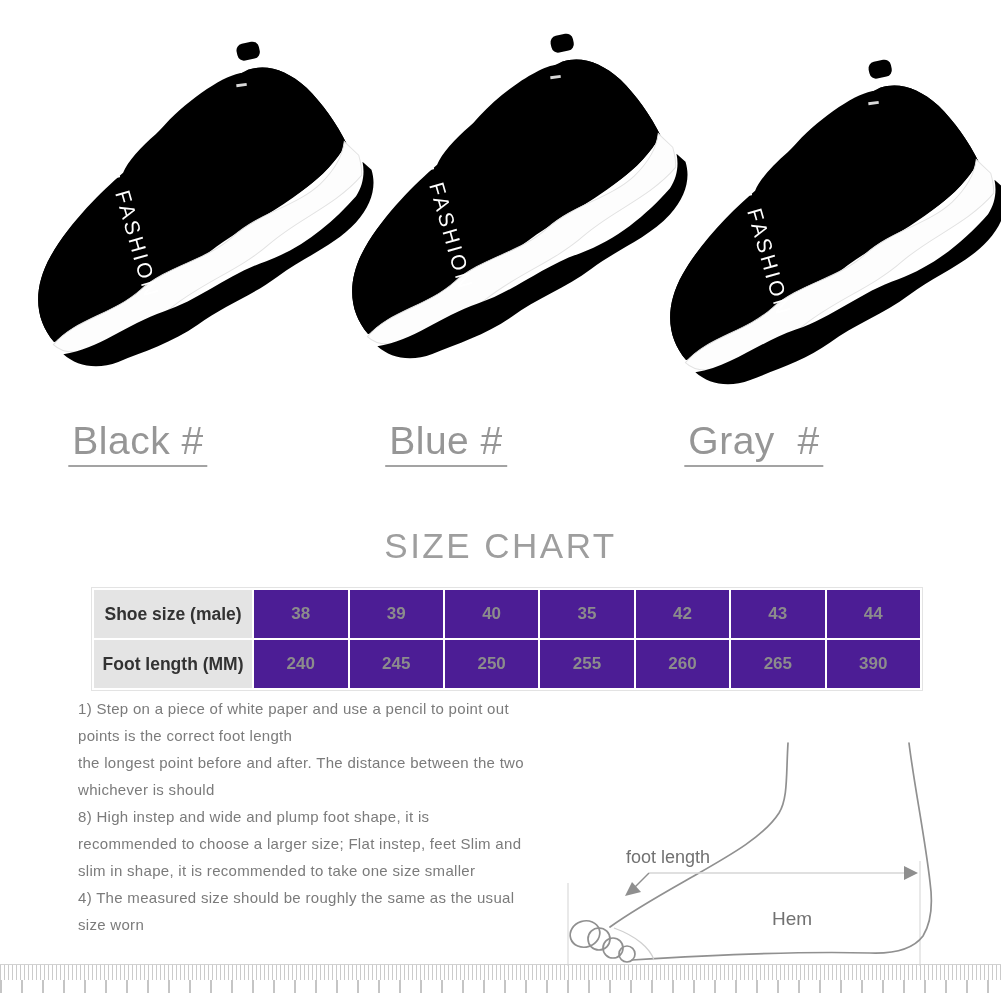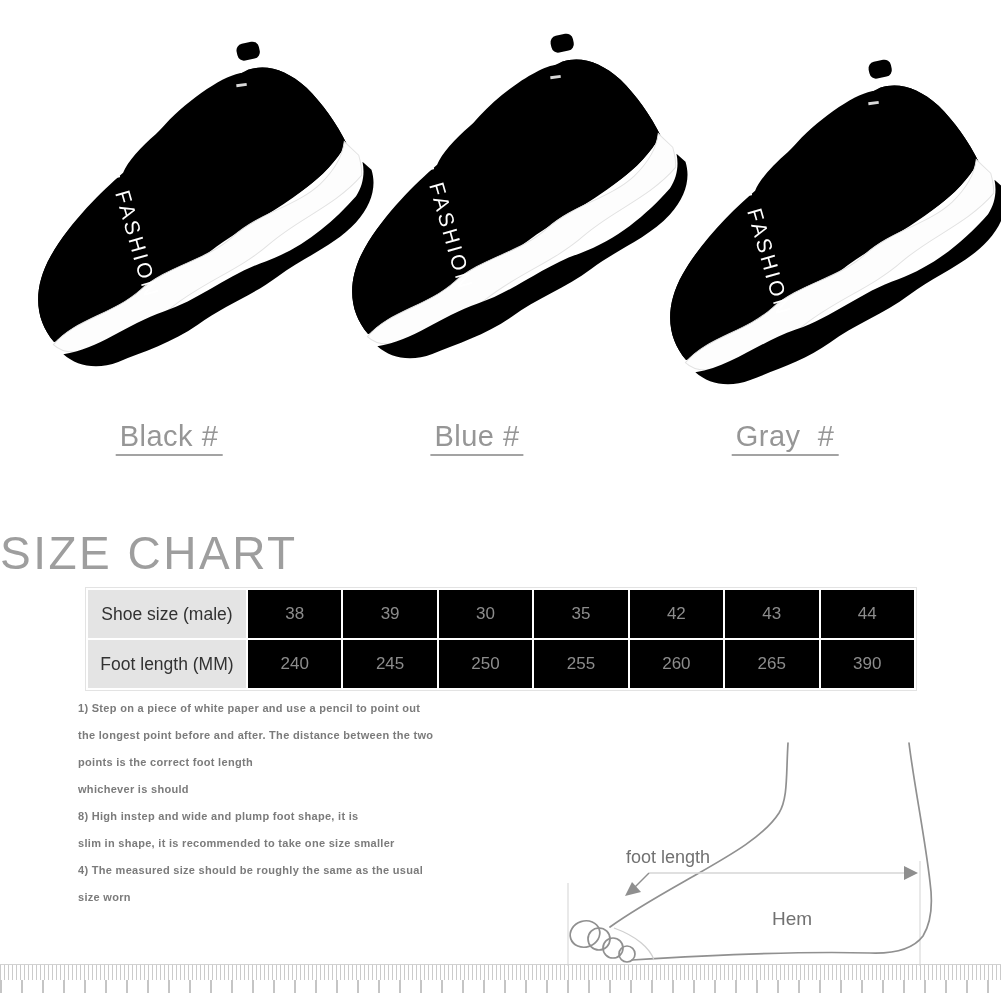--- a/index.html
+++ b/index.html
@@ -4,42 +4,43 @@
 <style>
   html,body{margin:0;padding:0;background:#fff;}
   .stage{
     position:relative;width:1001px;height:1001px;background:#ffffff;overflow:hidden;
     font-family:"Liberation Sans", sans-serif;
   }
   
   .shoe{position:absolute;overflow:visible;}
   .shoe-label{
     position:absolute;top:421px;transform:translateX(-50%);
-    font-size:29px;color:#969696;white-space:pre;letter-spacing:.5px;
-    border-bottom:2px solid #a3a3a3;padding:0 4px 3px 4px;line-height:1.05;margin-left:31px;
+    font-size:39px;color:#969696;white-space:pre;letter-spacing:.5px;
+    border-bottom:2px solid #a3a3a3;padding:0 4px 3px 4px;line-height:1.05;
   }
   
   .chart-title{
-    position:absolute;left:0;top:526px;width:100%;
-    font-size:46px;color:#9e9e9e;letter-spacing:2.5px;
+    position:absolute;left:0;top:526px;width:100%;text-align:center;
+    font-size:35px;color:#9e9e9e;letter-spacing:2.5px;
   }
   .size-table{
-    position:absolute;left:86px;top:588px;width:830px;border-collapse:collapse;
+    position:absolute;left:92px;top:588px;width:830px;border-collapse:collapse;
     outline:1px solid #e3e3e3;
+    font-weight:bold;
   }
   .size-table td{
     border:2px solid #ffffff;height:46px;text-align:center;vertical-align:middle;
     font-size:17px;
   }
   .size-table td.hdr{background:#e4e4e4;color:#323232;width:162px;font-size:17.5px;}
-  .size-table td.val{background:#000000;color:#8c8c8c;width:95px;}
+  .size-table td.val{background:#4c1d95;color:#8c8c8c;width:95px;}
   
   .notes{
     position:absolute;left:78px;top:695px;width:510px;
-    font-size:11px;line-height:27px;color:#7b7b7b;letter-spacing:.3px;font-weight:bold;
+    font-size:15px;line-height:27px;color:#7b7b7b;letter-spacing:.3px;
   }
   
   .foot-diagram{position:absolute;left:552px;top:710px;overflow:visible;}
   .foot-diagram .fl{stroke:#909090;stroke-width:1.7;fill:none;stroke-linecap:round;}
   .foot-diagram .faint{stroke:#cfcfcf;stroke-width:1.3;fill:none;}
   .foot-diagram .guide{stroke:#e0e0e0;stroke-width:1.4;fill:none;}
   .foot-diagram .measure{stroke:#d6d6d6;stroke-width:1.5;fill:none;}
   .foot-diagram .arrow{fill:#8f8f8f;}
   .foot-diagram text{fill:#717171;font-family:"Liberation Sans",sans-serif;}
   
@@ -116,45 +117,46 @@
   <div class="shoe-label" style="left:754px">Gray  #</div>
 
   <div class="chart-title">SIZE CHART</div>
 
   <table class="size-table">
     <tbody>
         <tr>
       <td class="hdr">Shoe size (male)</td>
       <td class="val">38</td>
       <td class="val">39</td>
-      <td class="val">30</td>
+      <td class="val">40</td>
       <td class="val">35</td>
       <td class="val">42</td>
       <td class="val">43</td>
       <td class="val">44</td>
     </tr>
     <tr>
       <td class="hdr">Foot length (MM)</td>
       <td class="val">240</td>
       <td class="val">245</td>
       <td class="val">250</td>
       <td class="val">255</td>
       <td class="val">260</td>
       <td class="val">265</td>
       <td class="val">390</td>
     </tr>
   </tbody>
     </table>
 
   <div class="notes">
     <div class="note-line">1) Step on a piece of white paper and use a pencil to point out</div>
+    <div class="note-line">points is the correct foot length</div>
     <div class="note-line">the longest point before and after. The distance between the two</div>
-    <div class="note-line">points is the correct foot length</div>
     <div class="note-line">whichever is should</div>
     <div class="note-line">8) High instep and wide and plump foot shape, it is</div>
+    <div class="note-line">recommended to choose a larger size; Flat instep, feet Slim and</div>
     <div class="note-line">slim in shape, it is recommended to take one size smaller</div>
     <div class="note-line">4) The measured size should be roughly the same as the usual</div>
     <div class="note-line">size worn</div>
   </div>
 
   <svg class="foot-diagram" width="449" height="258" viewBox="0 0 449 258">
 
     <path class="guide" d="M16,173 L16,256"></path>
     <path class="guide" d="M368,151 L368,256"></path>
 

